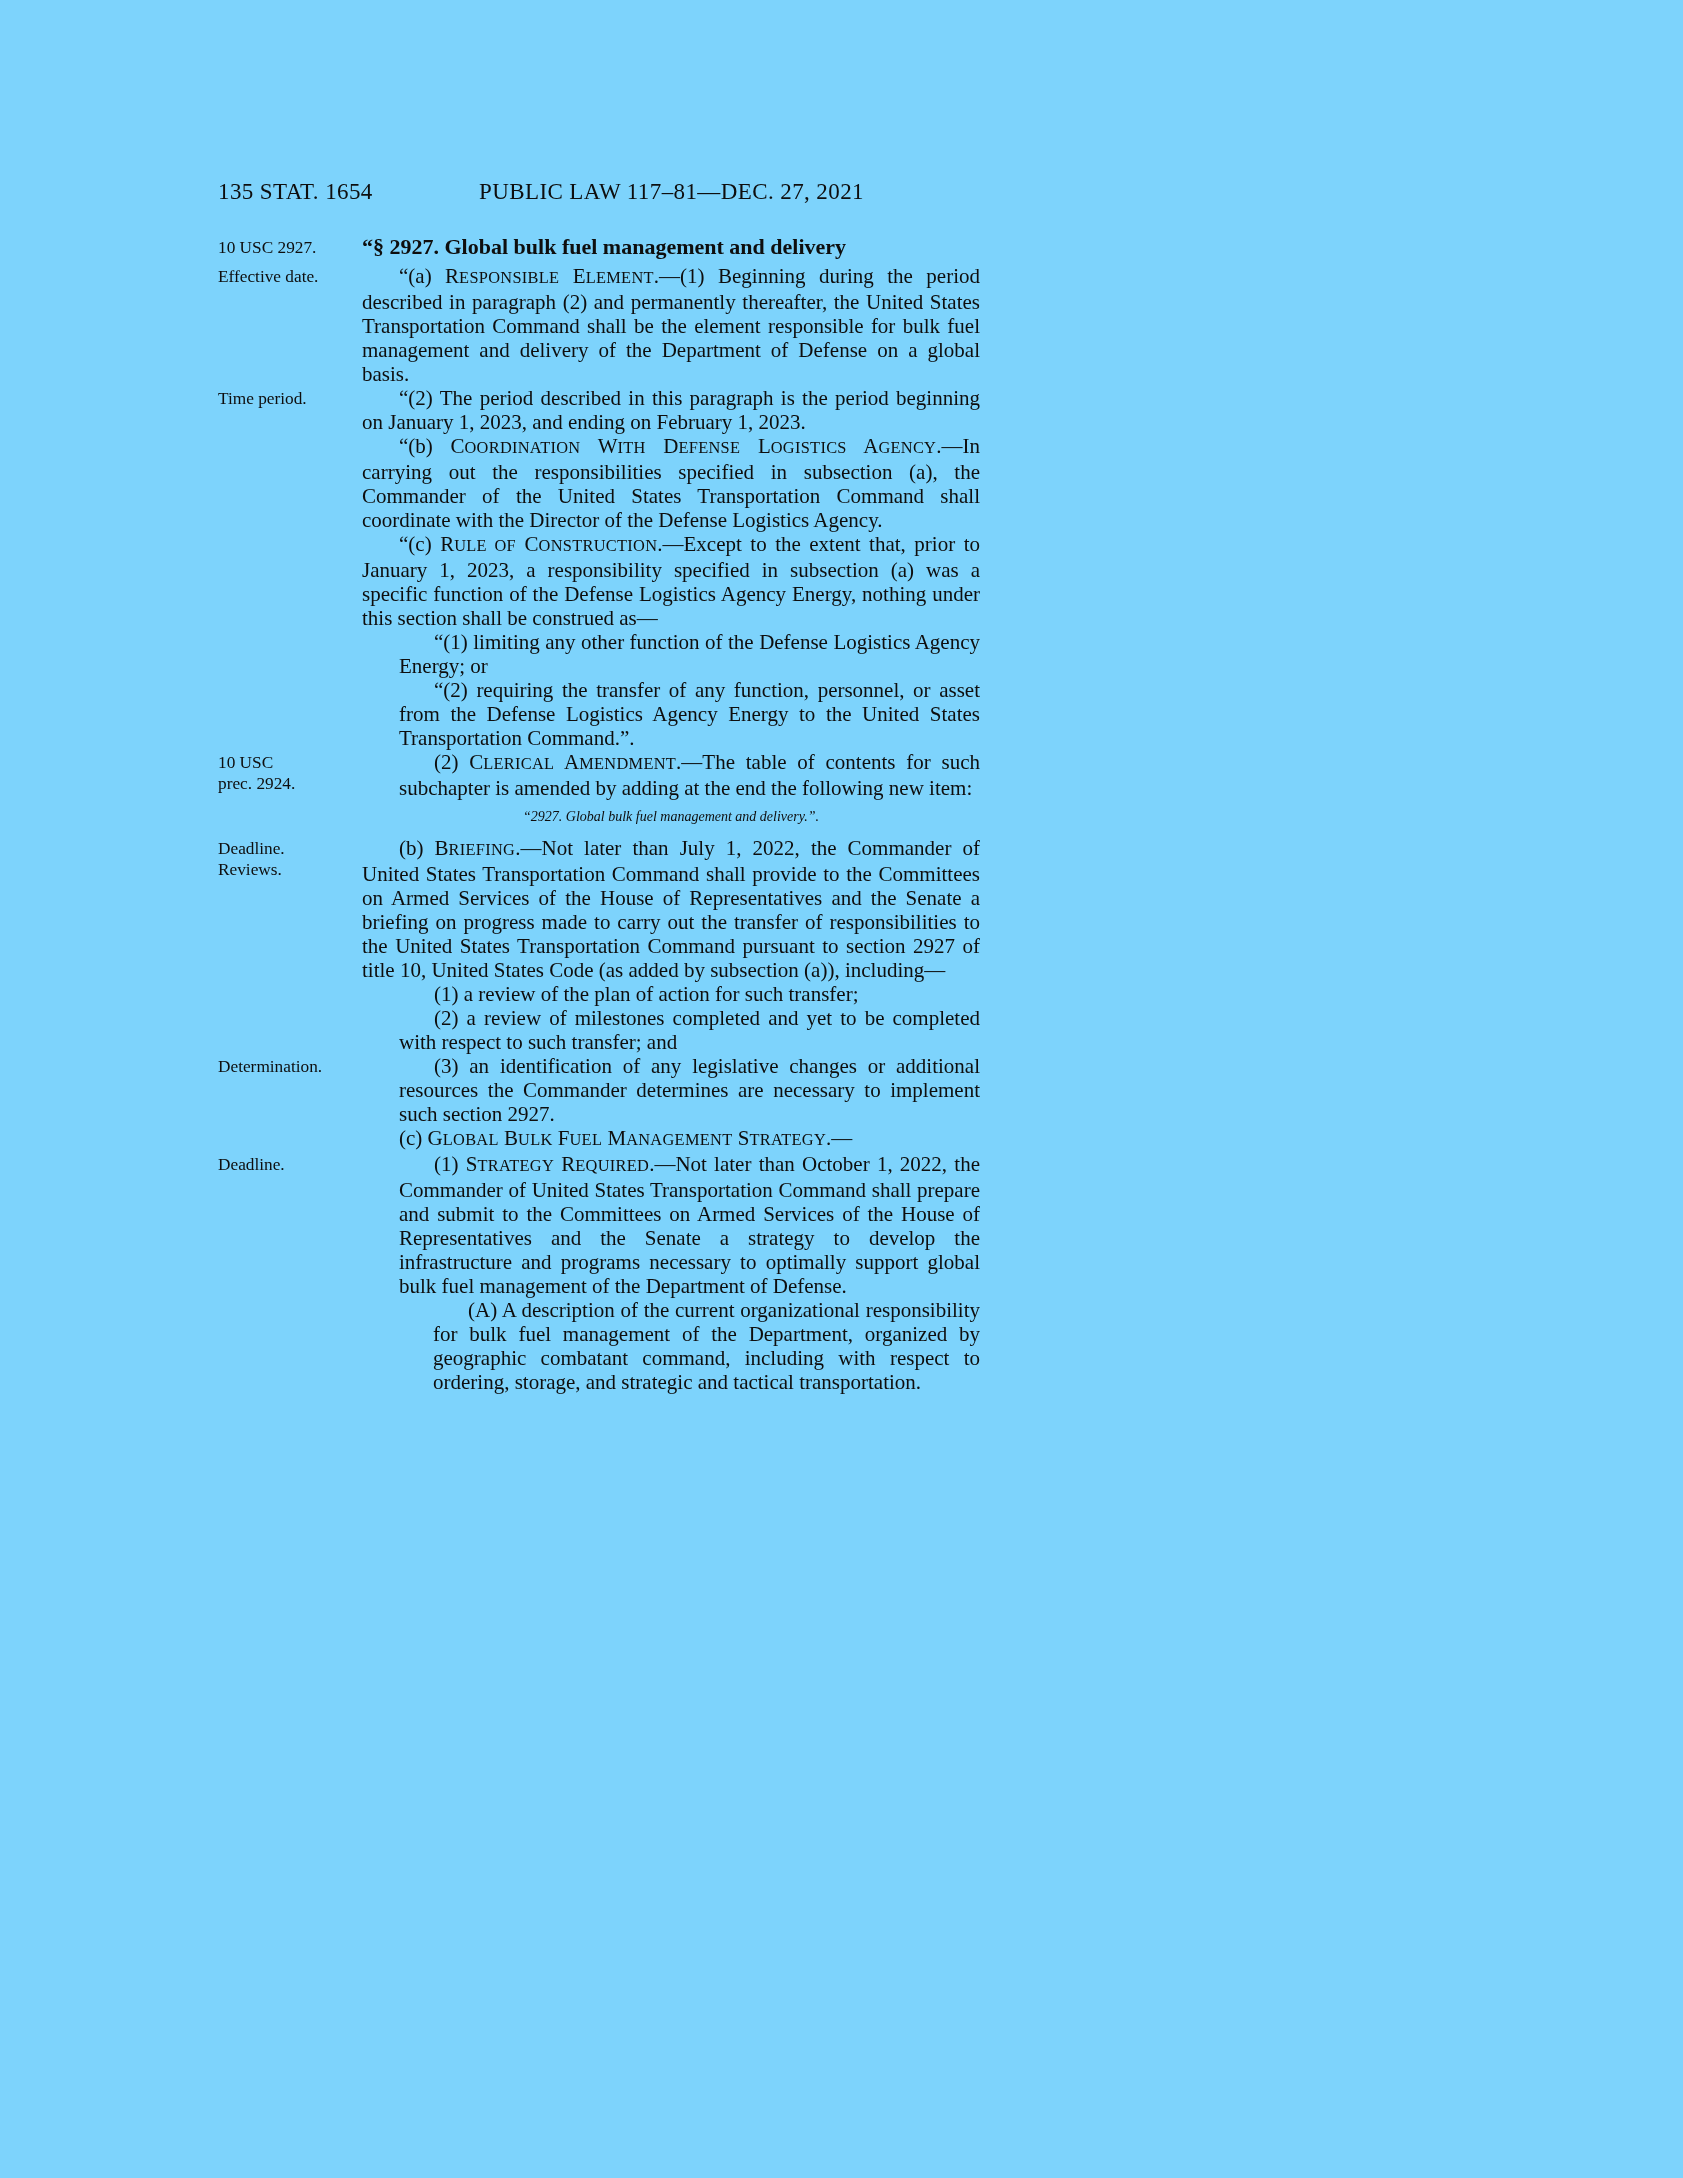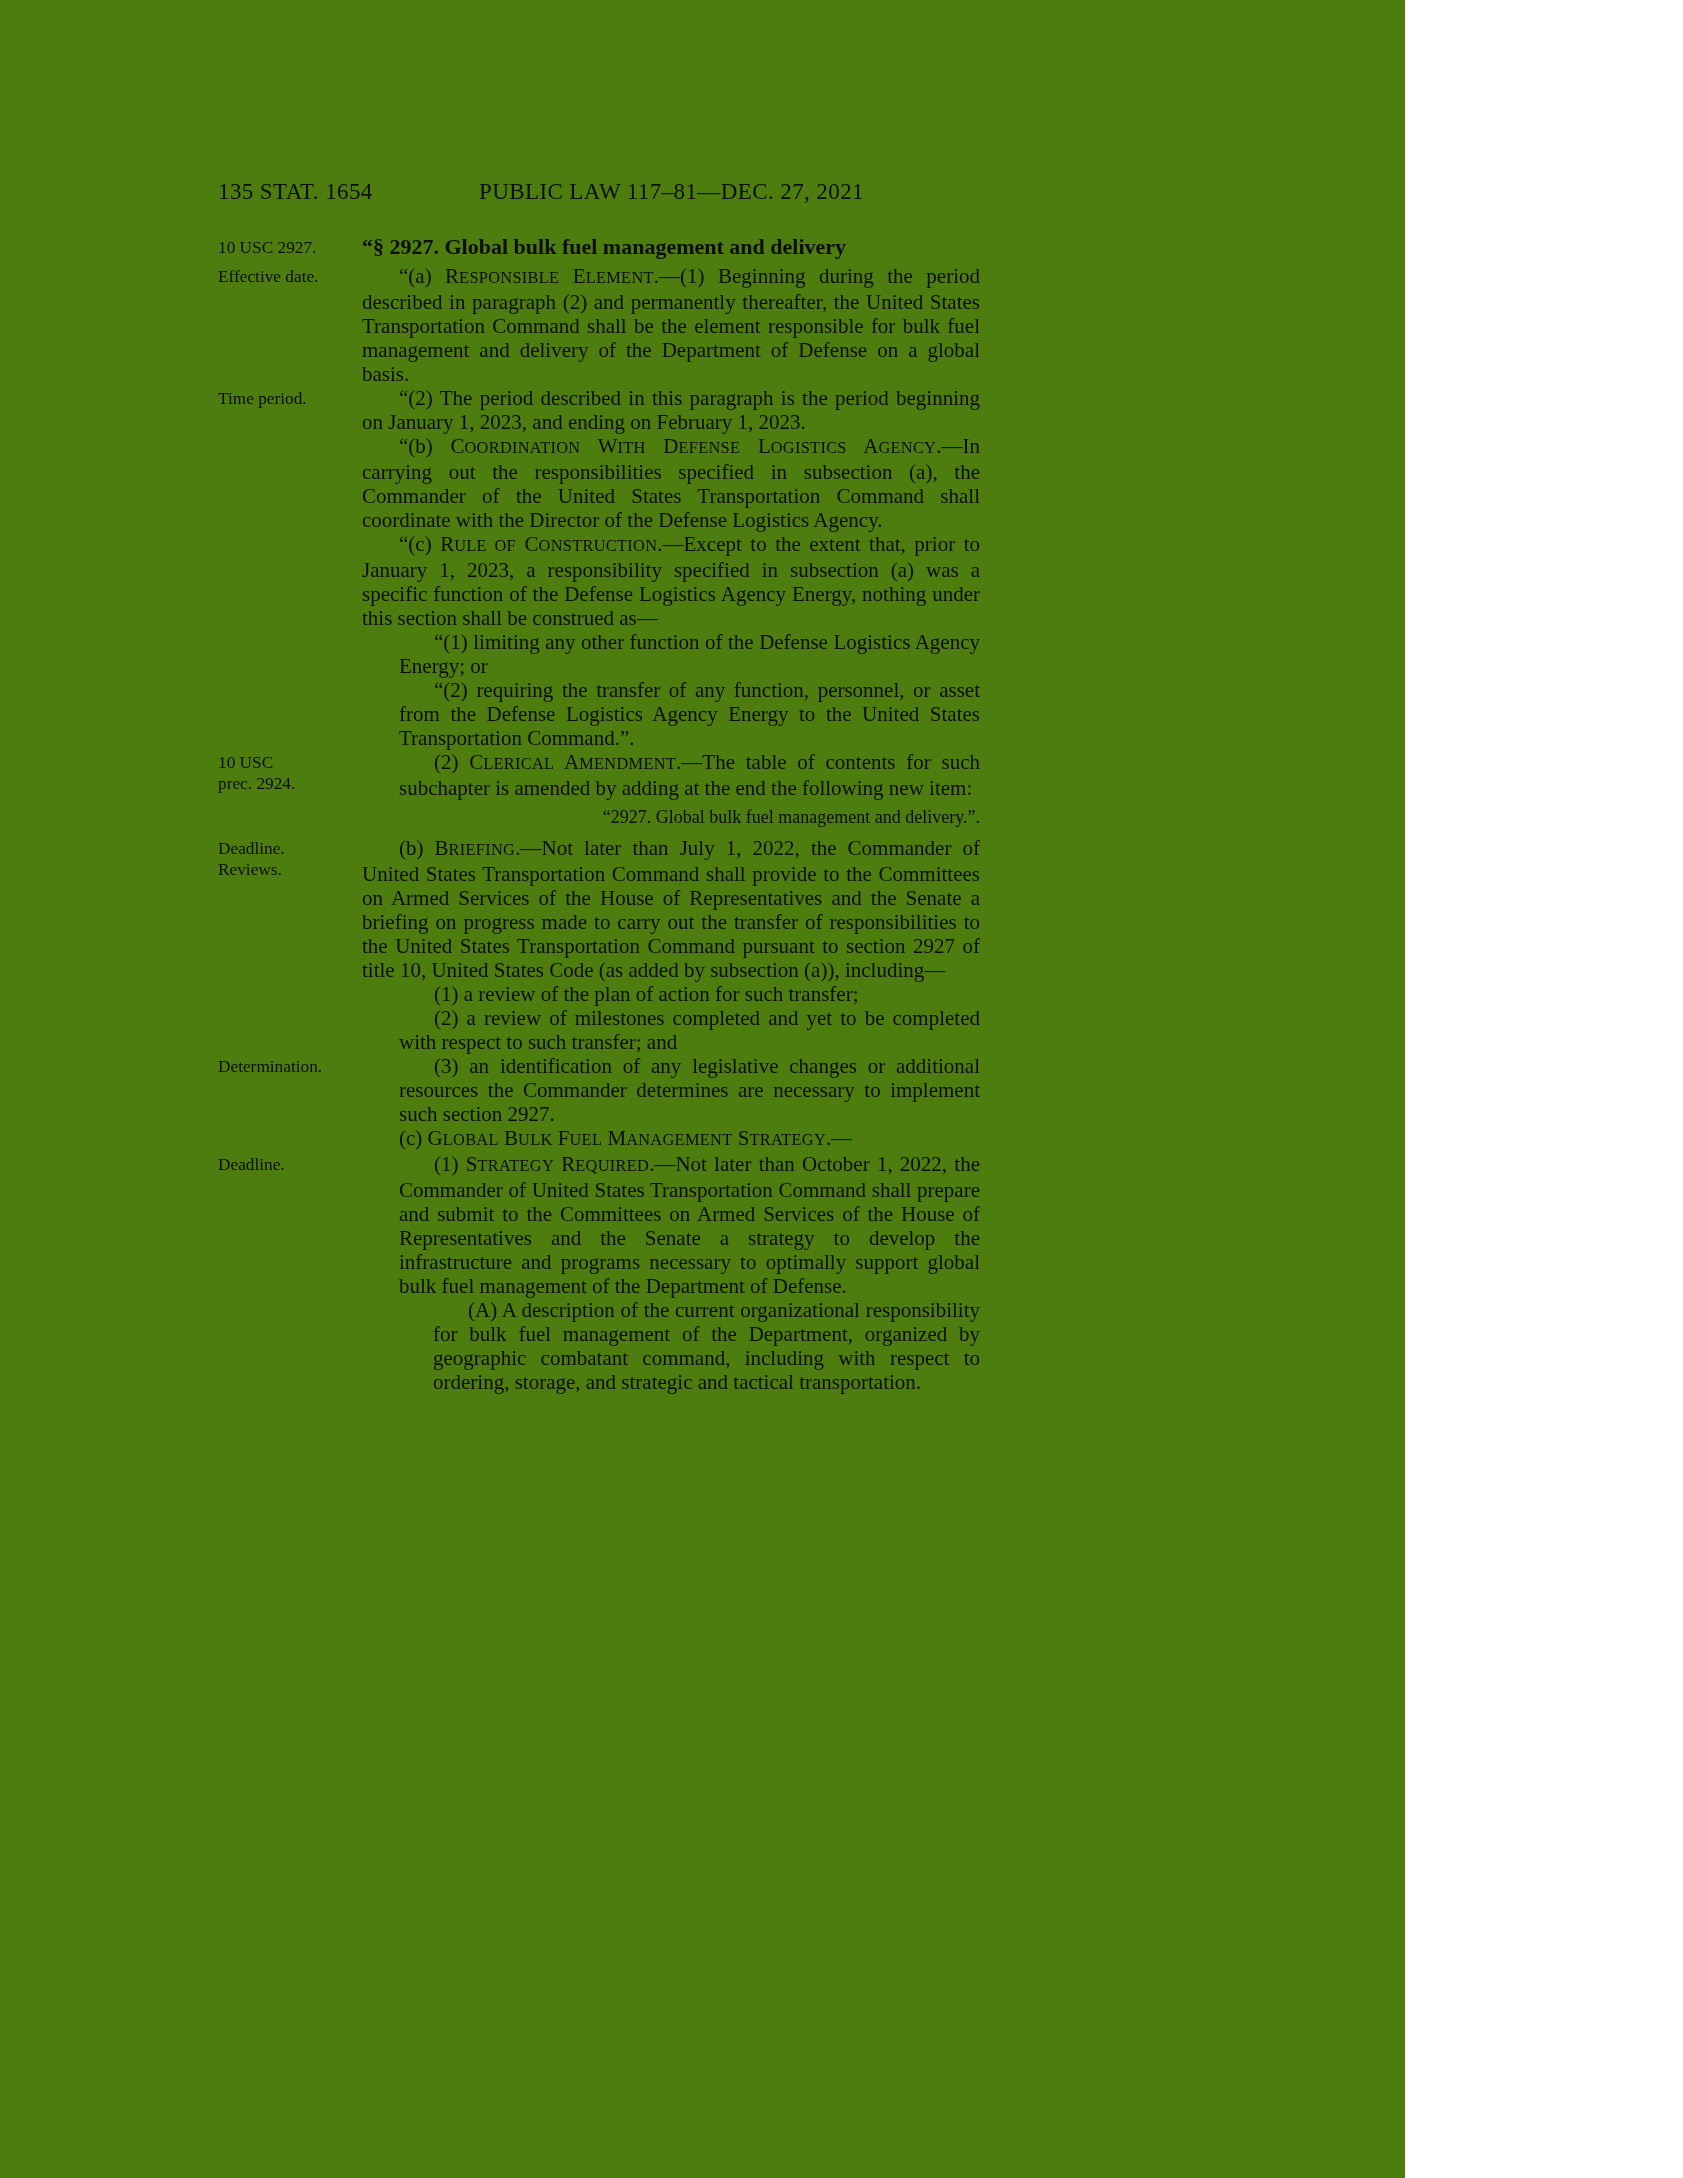--- a/index.html
+++ b/index.html
@@ -2,23 +2,23 @@
 <html lang="en"><head>
 <meta charset="utf-8">
 <style>
   html, body {
     margin: 0;
     padding: 0;
     background: #ffffff;
   }
   .page {
     position: relative;
-    width: 1405px;
+    width: 1683px;
     height: 2178px;
-    background: #4d7c0f;
+    background: #7dd3fc;
     color: #0e0e0e;
     font-family: "Liberation Serif", "DejaVu Serif", serif;
     overflow: hidden;
   }
   .running-head {
     position: absolute;
     top: 179px;
     left: 218px;
     width: 762px;
     height: 30px;
@@ -74,24 +74,25 @@
   .block.heading { margin: 3px 0 5px; }
   .block.heading > .para {
     font-weight: bold;
     font-size: 22px;
     text-indent: 0;
     text-align: left;
     hyphens: none;
   }
   .block.toc { margin: 5px 0 7px; }
   .block.toc > .para {
-    font-size: 18px;
+    font-size: 14px;
     text-indent: 0;
-    text-align: right;
+    text-align: center;
     hyphens: none;
+    font-style: italic;
   }
   .sc {
     font-size: 0.78em;
     letter-spacing: 0.3px;
   }
 </style>
 </head>
 <body>
 
 <div class="page">

